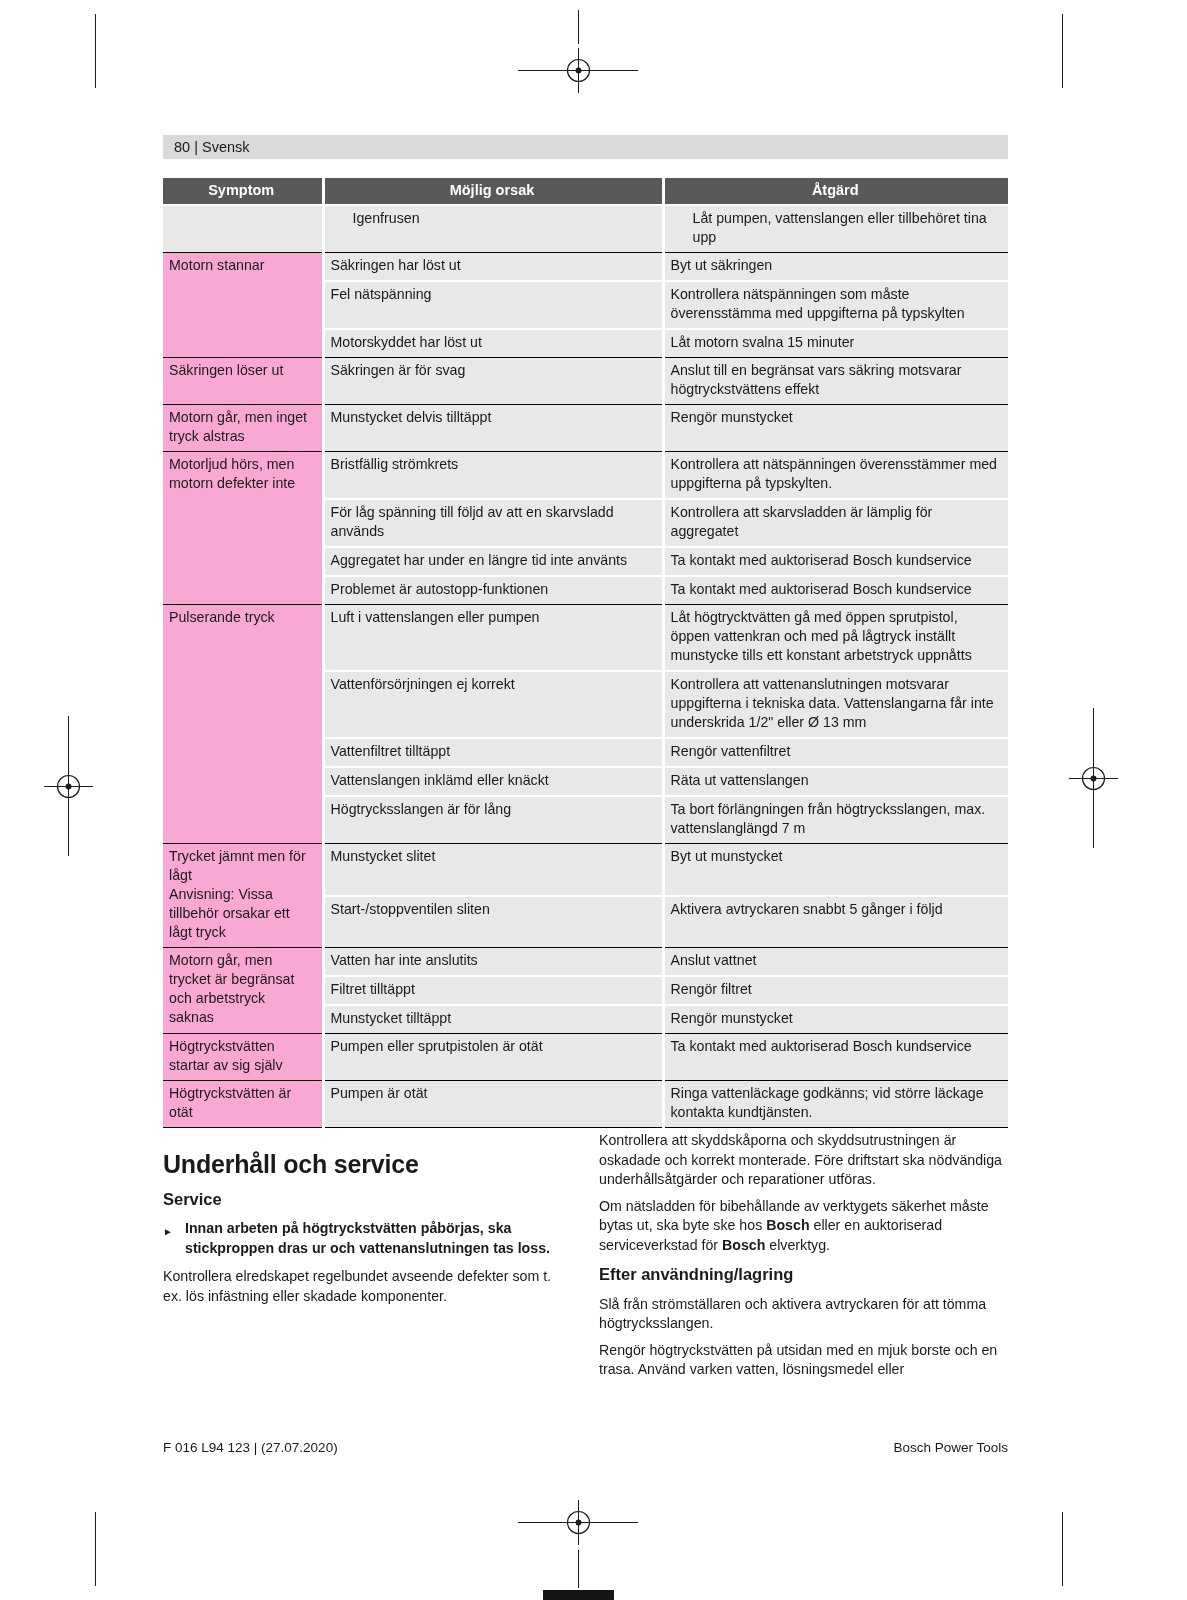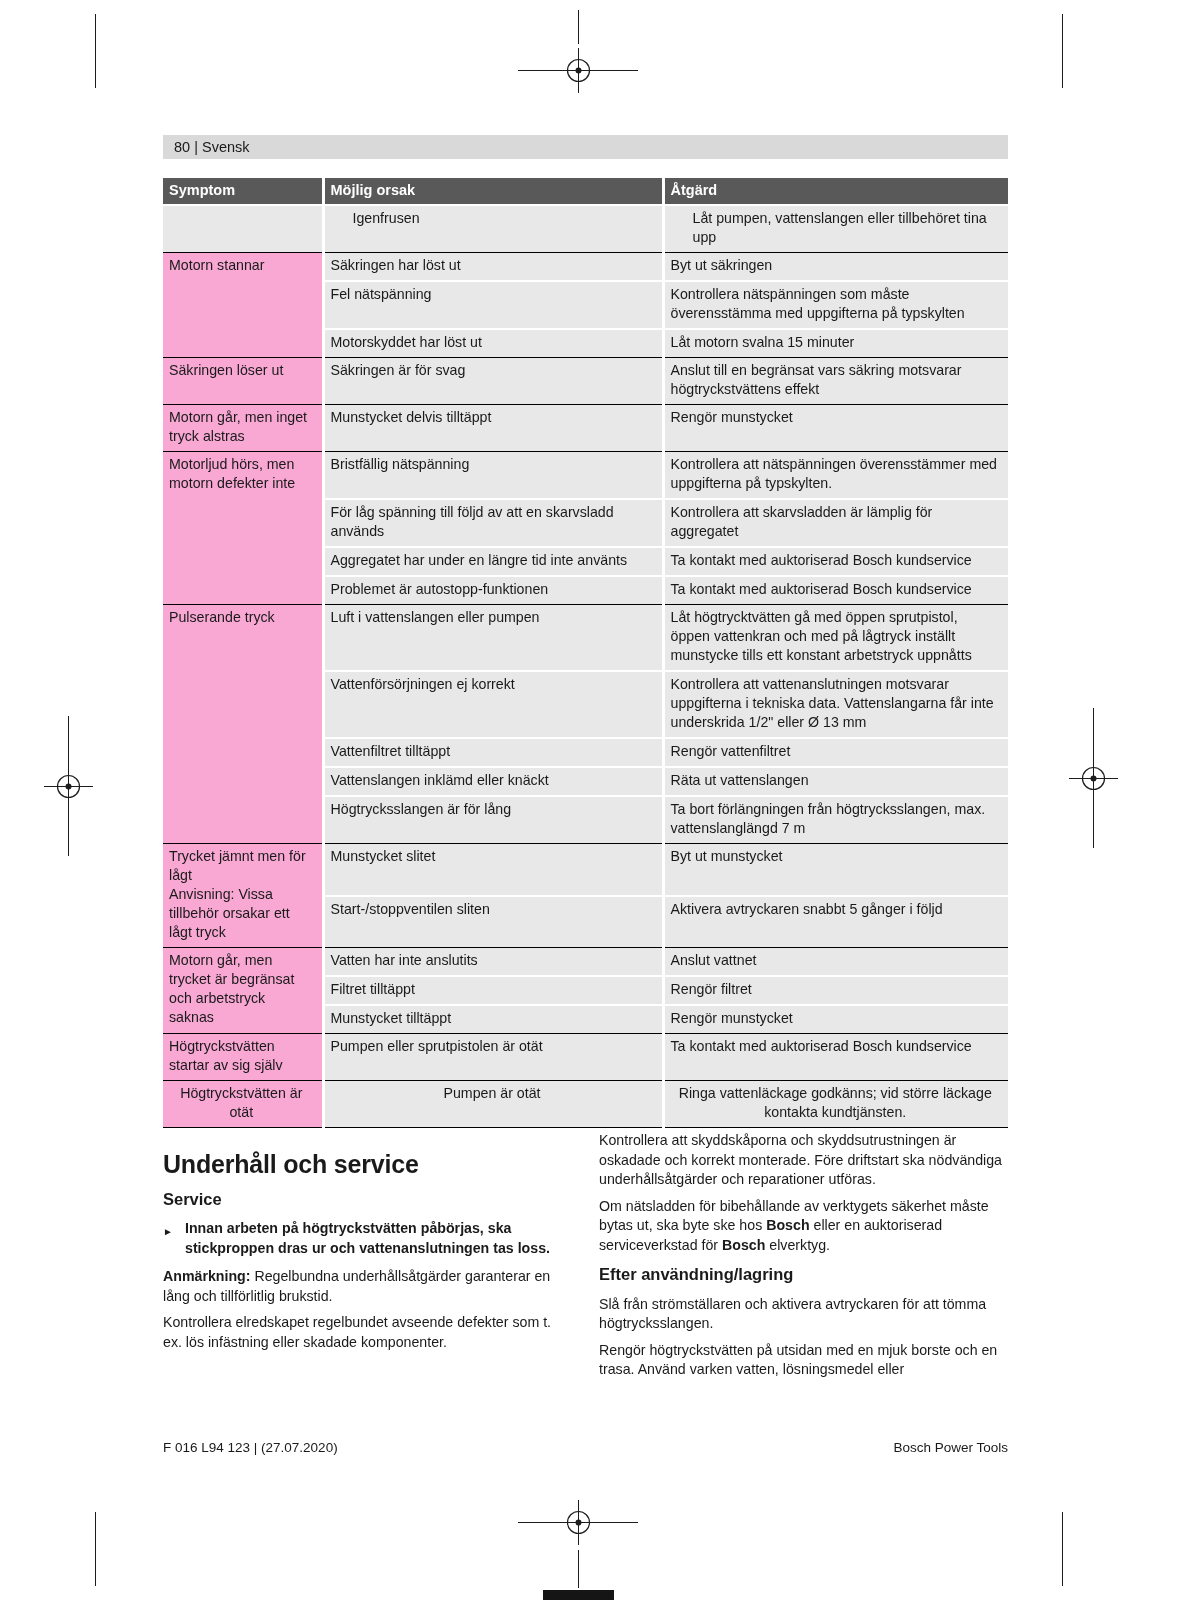--- a/index.html
+++ b/index.html
@@ -25,35 +25,35 @@
     background:#d9d9d9; height:24px; line-height:24px;
     font-size:14.5px; padding-left:11px;
   }
   .page-header .num { font-weight:normal; }
 
   table.trouble {
     border-collapse:collapse; table-layout:fixed; width:845px;
     margin-top:19px; font-size:14.2px; line-height:19px;
   }
   table.trouble th {
-    background:#595959; color:#ffffff; font-weight:bold; text-align:left;
+    background:#595959; color:#ffffff; font-weight:bold; text-align:center;
     font-size:14.5px; padding:3px 8px 4px 6px;
     border-bottom:2px solid #ffffff;
   }
   table.trouble th + th { border-left:3px solid #ffffff; }
   table.trouble td { vertical-align:top; padding:3px 8px 5px 6px; }
   table.trouble td.cause, table.trouble td.action {
     background:#e8e8e8; border-left:3px solid #ffffff;
   }
   table.trouble td.symptom { background:#f9a8d4; }
   table.trouble td.symptom.empty { background:#e8e8e8; }
   table.trouble tr.sub-row td { border-top:2px solid #ffffff; }
   table.trouble tr.group-start td { border-top:1px solid #000000; }
   table.trouble tbody tr:first-child td { border-top:none;padding-left:28px; }
-  table.trouble tr.table-end td { border-bottom:1px solid #000000;text-align:center; }
+  table.trouble tr.table-end td { border-bottom:1px solid #000000; }
 
   .section-heading {
     font-size:25px; font-weight:bold; letter-spacing:-0.2px;
     margin:27px 0 15px 0;
   }
   .cols { display:flex; gap:27px; }
   .col { width:409px; font-size:14.2px; line-height:19.5px; }
   .col-right { padding-top:3px; }
   .subheading { font-size:16.5px; font-weight:bold; margin:10px 0 10px 0; }
   .para { margin-bottom:7px; }
@@ -156,21 +156,21 @@
             <td class="symptom" rowspan="1">
               <div>Motorn går, men inget tryck alstras</div>
             </td>
             <td class="cause">Munstycket delvis tilltäppt</td>
             <td class="action">Rengör munstycket</td>
           </tr>
           <tr class="group-start">
             <td class="symptom" rowspan="4">
               <div>Motorljud hörs, men motorn defekter inte</div>
             </td>
-            <td class="cause">Bristfällig nätspänning</td>
+            <td class="cause">Bristfällig strömkrets</td>
             <td class="action">Kontrollera att nätspänningen överensstämmer med uppgifterna på typskylten.</td>
           </tr>
           <tr class="sub-row">
             <td class="cause">För låg spänning till följd av att en skarvsladd används</td>
             <td class="action">Kontrollera att skarvsladden är lämplig för aggregatet</td>
           </tr>
           <tr class="sub-row">
             <td class="cause">Aggregatet har under en längre tid inte använts</td>
             <td class="action">Ta kontakt med auktoriserad Bosch kundservice</td>
           </tr>
@@ -247,21 +247,20 @@
 
     <div class="cols">
       <div class="col col-left">
         <div class="section-heading">Underhåll och service</div>
         <div>
             <div class="subheading">Service</div>
             <div class="bullet">
               <span class="marker">►</span>
               <span><span style="font-weight: bold;">Innan arbeten på högtryckstvätten påbörjas, ska stickproppen dras ur och vattenanslutningen tas loss.</span></span>
             </div>
-            <div class="para"><span style="font-weight: bold;">Anmärkning: </span><span>Regelbundna underhållsåtgärder garanterar en lång och tillförlitlig brukstid.</span></div>
             <div class="para"><span>Kontrollera elredskapet regelbundet avseende defekter som t. ex. lös infästning eller skadade komponenter.</span></div>
           </div>
       </div>
       <div class="col col-right">
           <div class="para"><span>Kontrollera att skyddskåporna och skyddsutrustningen är oskadade och korrekt monterade. Före driftstart ska nödvändiga underhållsåtgärder och reparationer utföras.</span></div>
           <div class="para"><span>Om nätsladden för bibehållande av verktygets säkerhet måste bytas ut, ska byte ske hos </span><span style="font-weight: bold;">Bosch</span><span> eller en auktoriserad serviceverkstad för </span><span style="font-weight: bold;">Bosch</span><span> elverktyg.</span></div>
           <div class="subheading">Efter användning/lagring</div>
           <div class="para"><span>Slå från strömställaren och aktivera avtryckaren för att tömma högtrycksslangen.</span></div>
           <div class="para"><span>Rengör högtryckstvätten på utsidan med en mjuk borste och en trasa. Använd varken vatten, lösningsmedel eller</span></div>
         </div>

